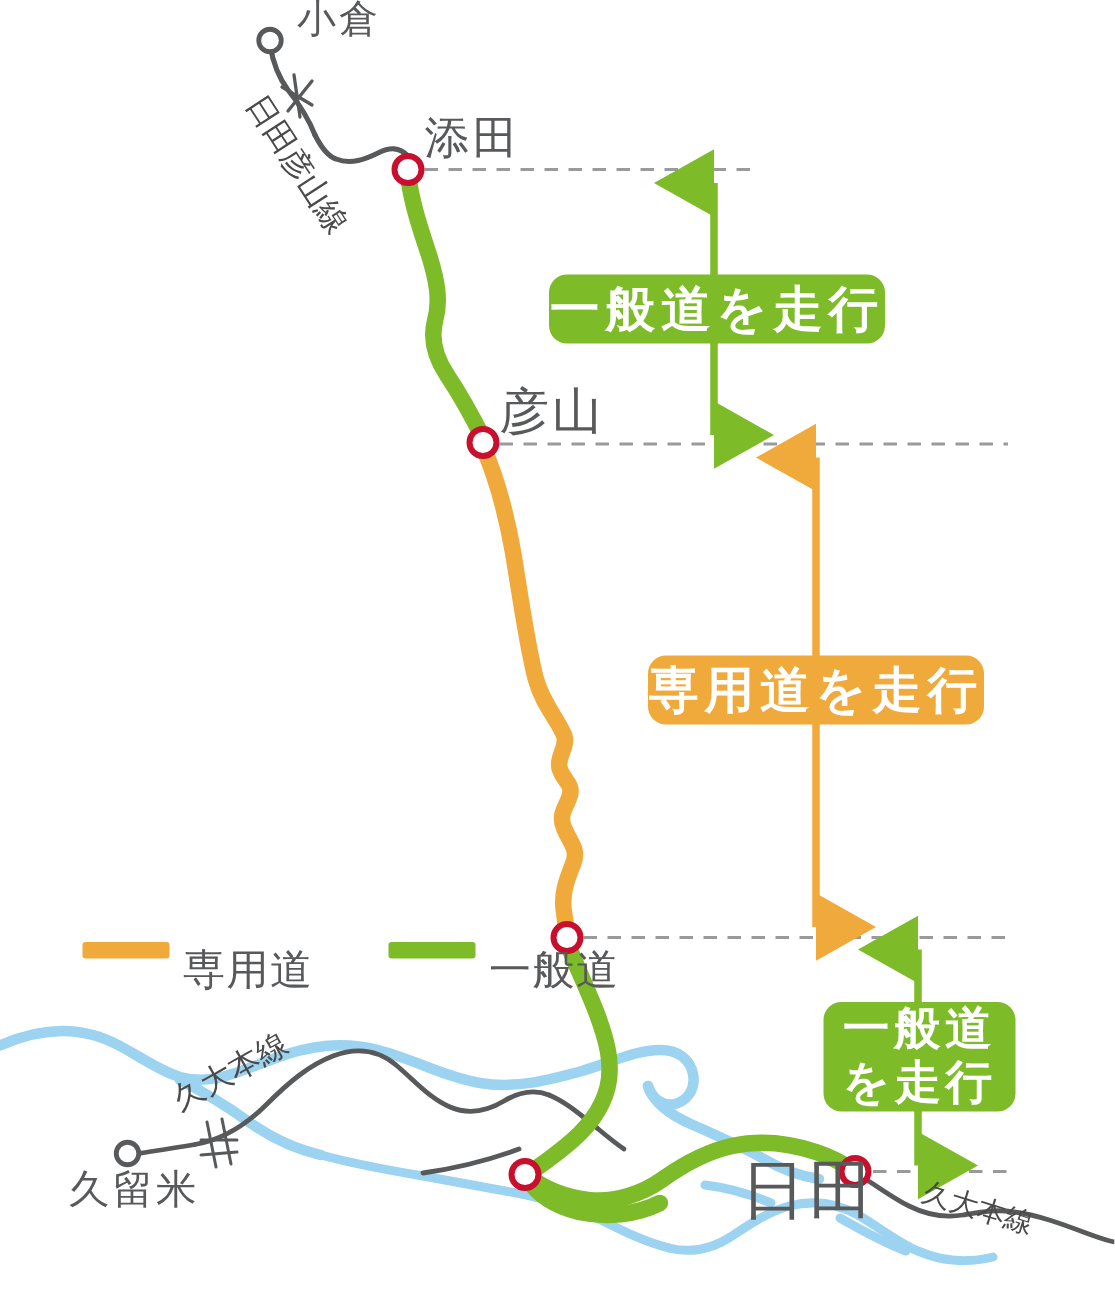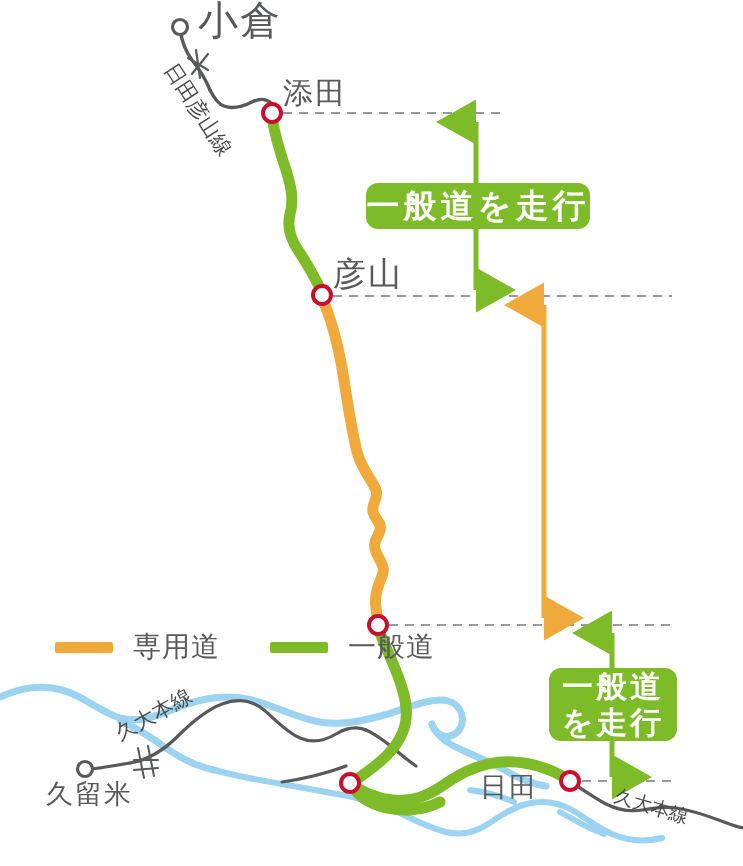--- a/index.html
+++ b/index.html
@@ -22,21 +22,21 @@
     left: 0;
     top: 0;
     width: 743px;
     height: 866px;
   }
 
   
   .station-label {
     position: absolute;
     color: #58595b;
-    font-size: 40px;
+    font-size: 26px;
     font-weight: 400;
     letter-spacing: 2px;
     white-space: nowrap;
     line-height: 1;
     font-family: "DejaVu Sans", "Liberation Sans", sans-serif;
   }
   .station-label.small {
     font-size: 27px;
   }
 
@@ -77,22 +77,21 @@
   #legend {
     position: absolute;
     left: 55px;
     top: 628px;
     display: flex;
     align-items: center;
     gap: 14px;
   }
   .legend-item {
     display: flex;
-    align-items: center;
-    gap: 20px;
+    gap: 9px;
   }
   .legend-swatch {
     width: 58px;
     height: 11px;
     border-radius: 2px;
     display: block;
   }
   .legend-text {
     color: #58595b;
     font-size: 28px;
@@ -217,32 +216,35 @@
   <div class="station-label" style="left:198px; top:0px;">小倉</div>
 
   <div class="station-label" style="left:283px; top:78px; font-size:30px;">添田</div>
 
   <div class="station-label" style="left:333px; top:257px; font-size:33px;">彦山</div>
 
 
 
   <div class="station-label small" style="left:46px; top:780px;">久留米</div>
 
-  <div class="station-label" style="left:480px; top:773px; font-size:27px;">日田</div>
+  <div class="station-label" style="left:494px; top:773px; font-size:43px;">日田</div>
 
   <div class="line-label" style="left:178px; top:60px; transform:rotate(57deg); transform-origin:0 0;">日田彦山線</div>
 
   <div class="line-label" style="left:112px; top:726px; transform:rotate(-29deg); transform-origin:0 0;">久大本線</div>
 
   <div class="line-label" style="left:618px; top:786px; transform:rotate(17deg); transform-origin:0 0; font-size:19px;">久大本線</div>
 
   <div class="badge" style="left:366px; top:183px; width:224px; height:46px; background:#7DBB28;">
     <span>一般道を走行</span>
   </div>
 
+  <div class="badge" style="left:432px; top:437px; width:224px; height:46px; background:#F0A93B;">
+    <span>専用道を走行</span>
+  </div>
 
   <div class="badge two-line" style="left:549px; top:668px; width:128px; height:73px; background:#7DBB28;">
     <span>一般道</span>
     <span>を走行</span>
   </div>
 
   <div id="legend">
     <div class="legend-item">
       <span class="legend-swatch" style="background:#F0A93B;"></span>
       <span class="legend-text">専用道</span>

